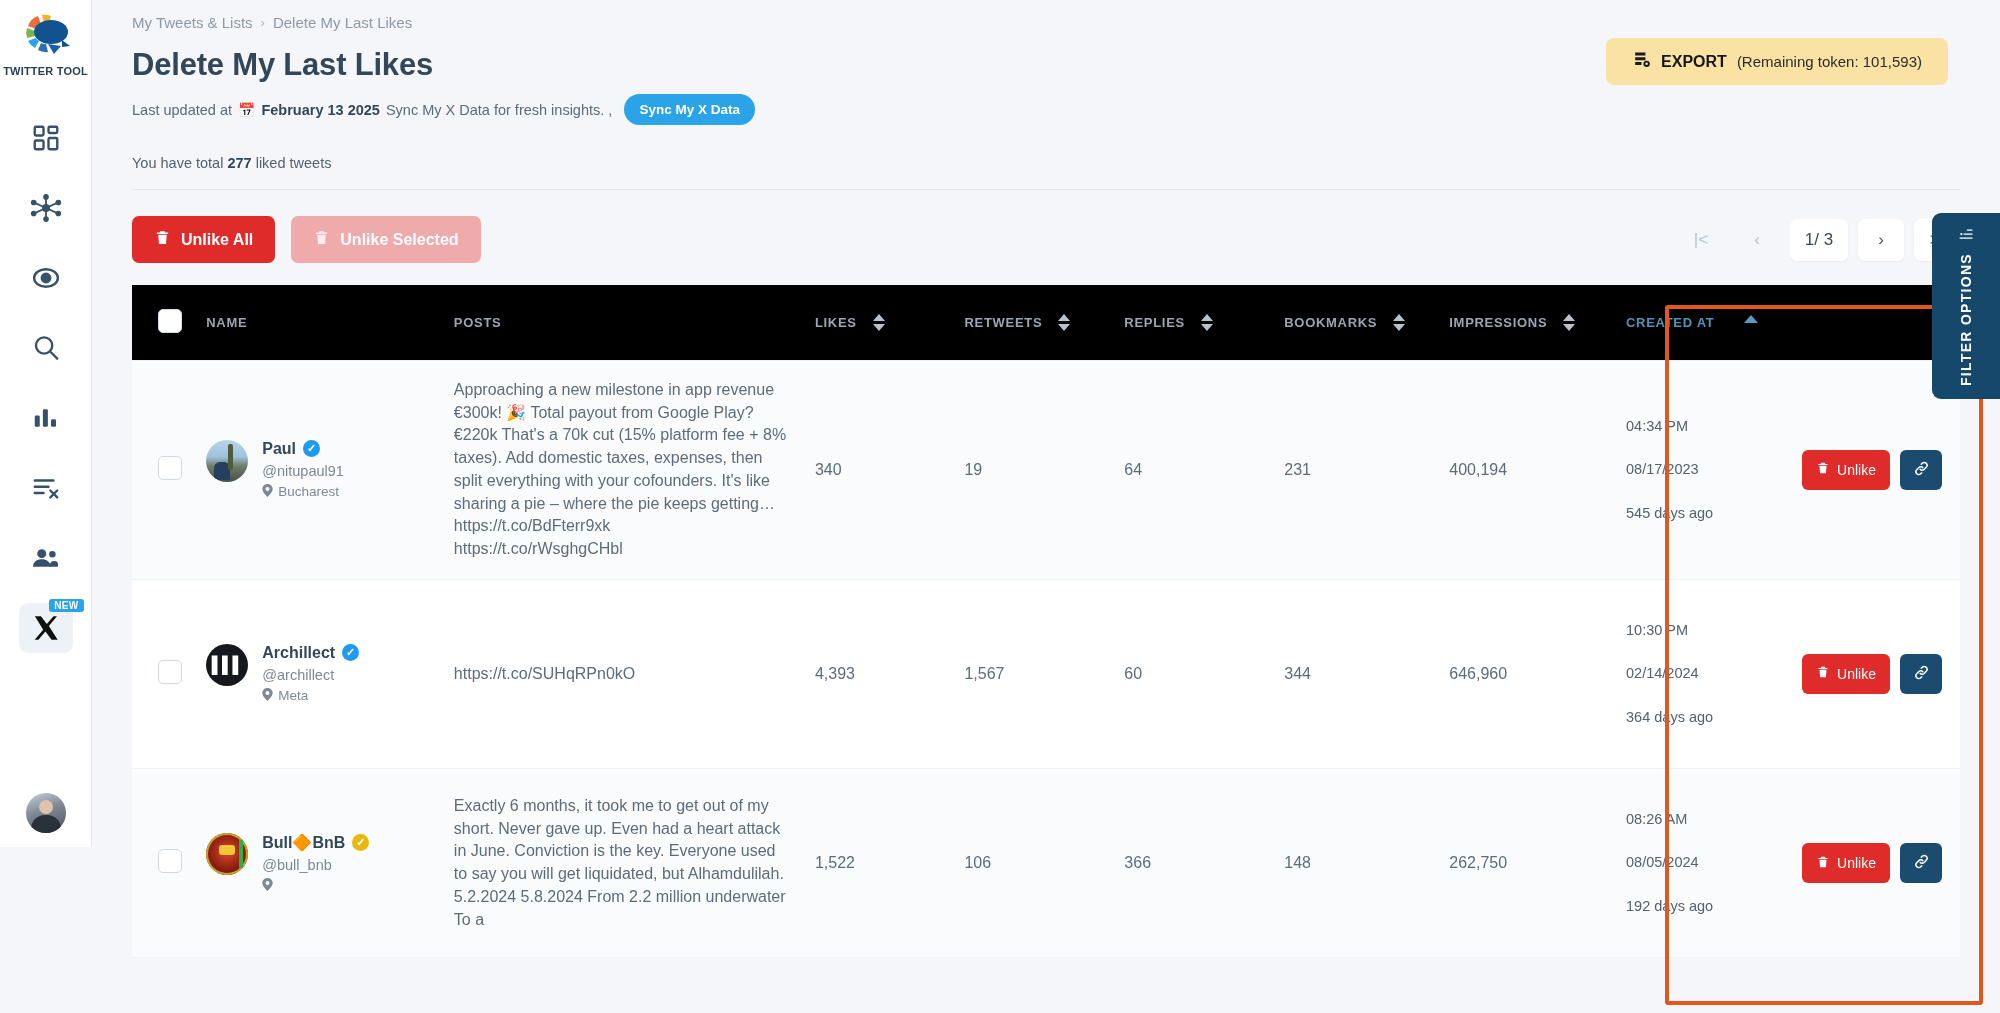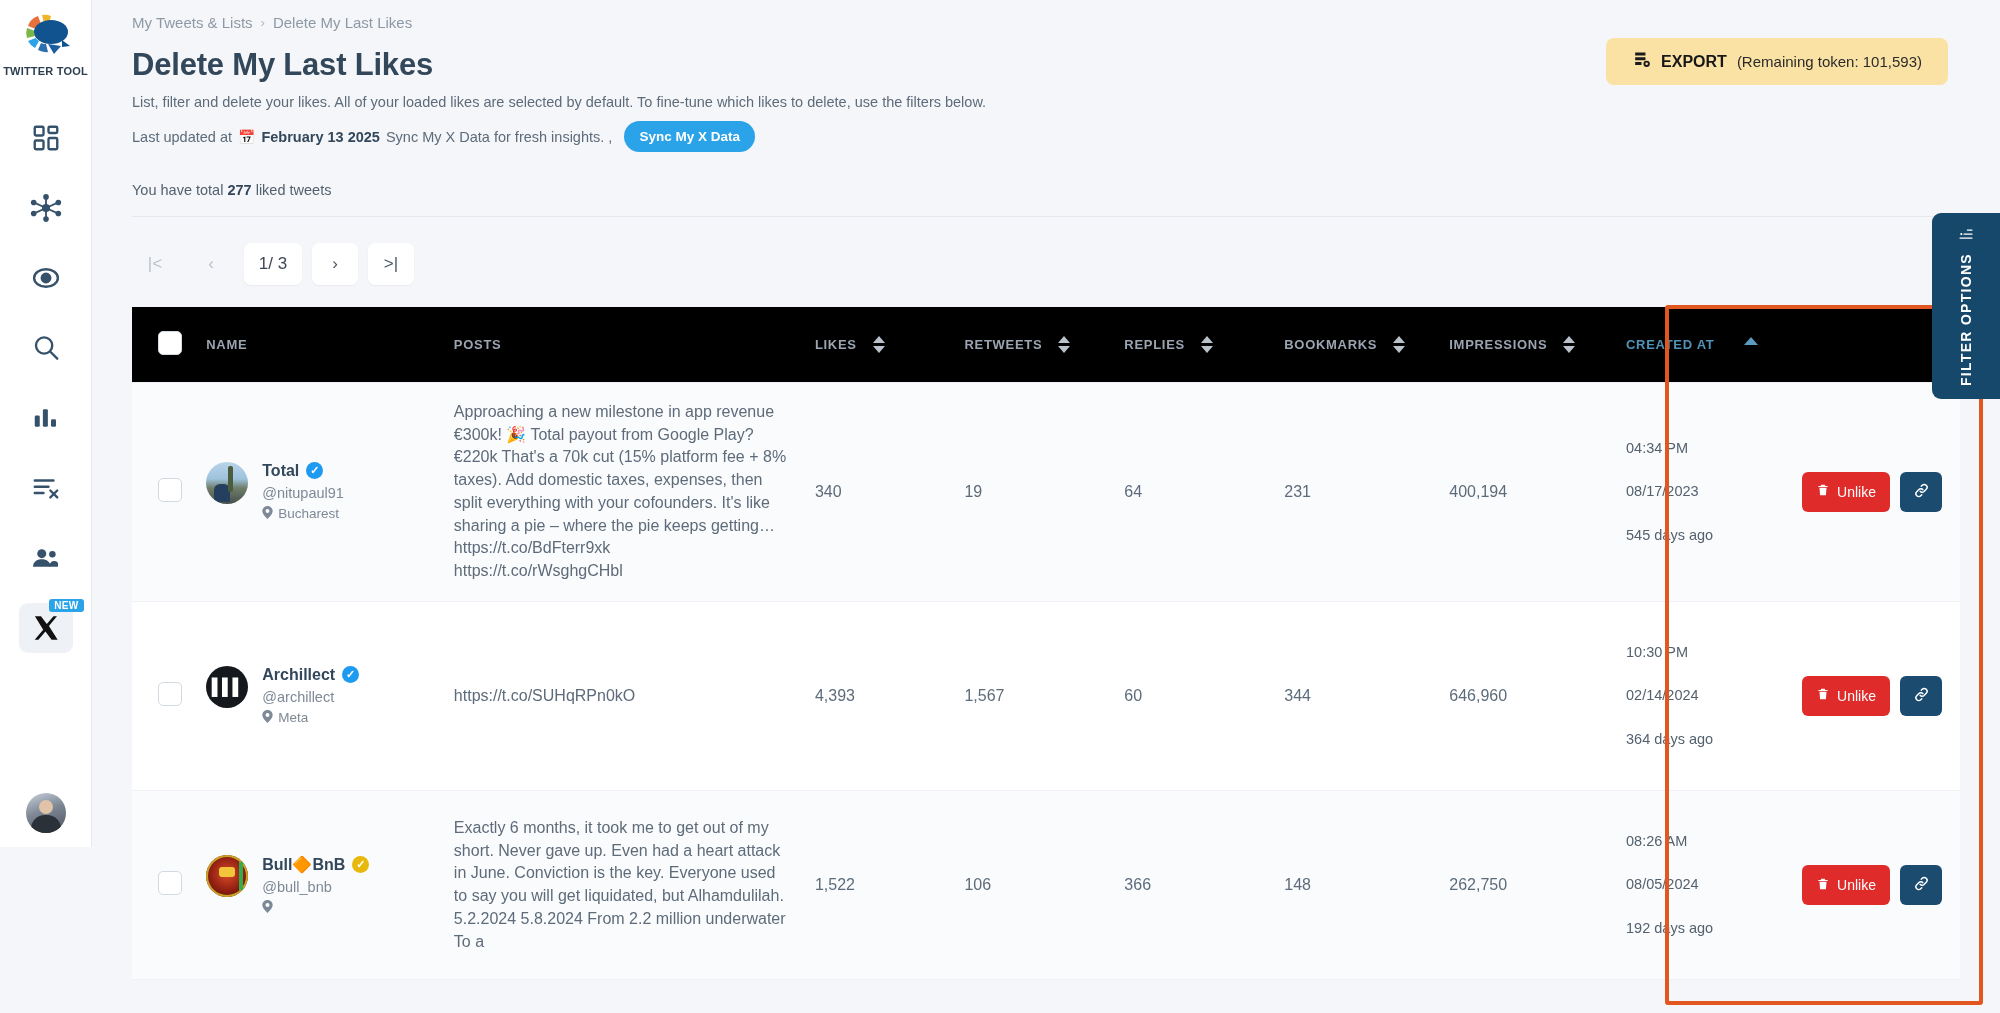--- a/index.html
+++ b/index.html
@@ -317,39 +317,56 @@
   <section class="main">
     <div class="content">
 
       <div class="breadcrumb">
         <span class="crumb">My Tweets &amp; Lists</span>
         <span class="crumb-sep">›</span>
         <span class="crumb">Delete My Last Likes</span>
       </div>
 
       <h1 class="page-title">Delete My Last Likes</h1>
-      <div class="page-desc">List, filter and delete your likes. All of your loaded likes are selected by default. To fine-tune which likes to delete, use the filters below.</div>
 
       <div class="page-sub">
         <span>Last updated at</span>
         <span class="cal-icon">📅</span>
         <b>February 13 2025</b>
         <span>Sync My X Data for fresh insights. ,</span>
         <button class="btn-sync">Sync My X Data</button>
       </div>
 
       <div class="total-line">
         <span>You have total</span>
         <b>277</b>
         <span>liked tweets</span>
       </div>
 
       <div class="divider"></div>
 
       <div class="action-bar">
+        <div class="btn-group">
+          <button class="btn btn-unlike-all">
+            <span>
+              <svg width="17" height="17" viewBox="0 0 24 24" fill="#fff">
+                  <path d="M9 3h6l1 2h4v2H4V5h4l1-2zM6 8h12l-1 13H7L6 8z"></path>
+                </svg>
+            </span>
+            <span>Unlike All</span>
+          </button>
+          <button class="btn btn-unlike-selected">
+            <span>
+              <svg width="17" height="17" viewBox="0 0 24 24" fill="#fdecec">
+                  <path d="M9 3h6l1 2h4v2H4V5h4l1-2zM6 8h12l-1 13H7L6 8z"></path>
+                </svg>
+            </span>
+            <span>Unlike Selected</span>
+          </button>
+        </div>
 
         <div class="pager">
           <button class="pager-btn">|&lt;</button>
           <button class="pager-btn">‹</button>
           <div class="pager-page">1/ 3</div>
           <button class="pager-btn active-bg">›</button>
           <button class="pager-btn active-bg">&gt;|</button>
         </div>
       </div>
 
@@ -430,21 +447,21 @@
 
             <tr>
               <td class="c-check">
                 <span class="chk"></span>
               </td>
               <td>
                 <div class="user-cell">
                   <div class="u-av av-paul"></div>
                   <div class="u-meta">
                     <div class="u-name">
-                      <span>Total</span>
+                      <span>Paul</span>
                       <span class="verified">✓</span>
                     </div>
                     <div class="u-handle">@nitupaul91</div>
                     <div class="u-loc">
                       <span>
                         <svg width="11" height="13" viewBox="0 0 12 15" fill="#7d8996">
                             <path d="M6 0C2.7 0 0 2.6 0 5.9 0 10 6 15 6 15s6-5 6-9.1C12 2.6 9.3 0 6 0zm0 8.2a2.3 2.3 0 110-4.6 2.3 2.3 0 010 4.6z"></path>
                           </svg>
                       </span>
                       <span>Bucharest</span>

